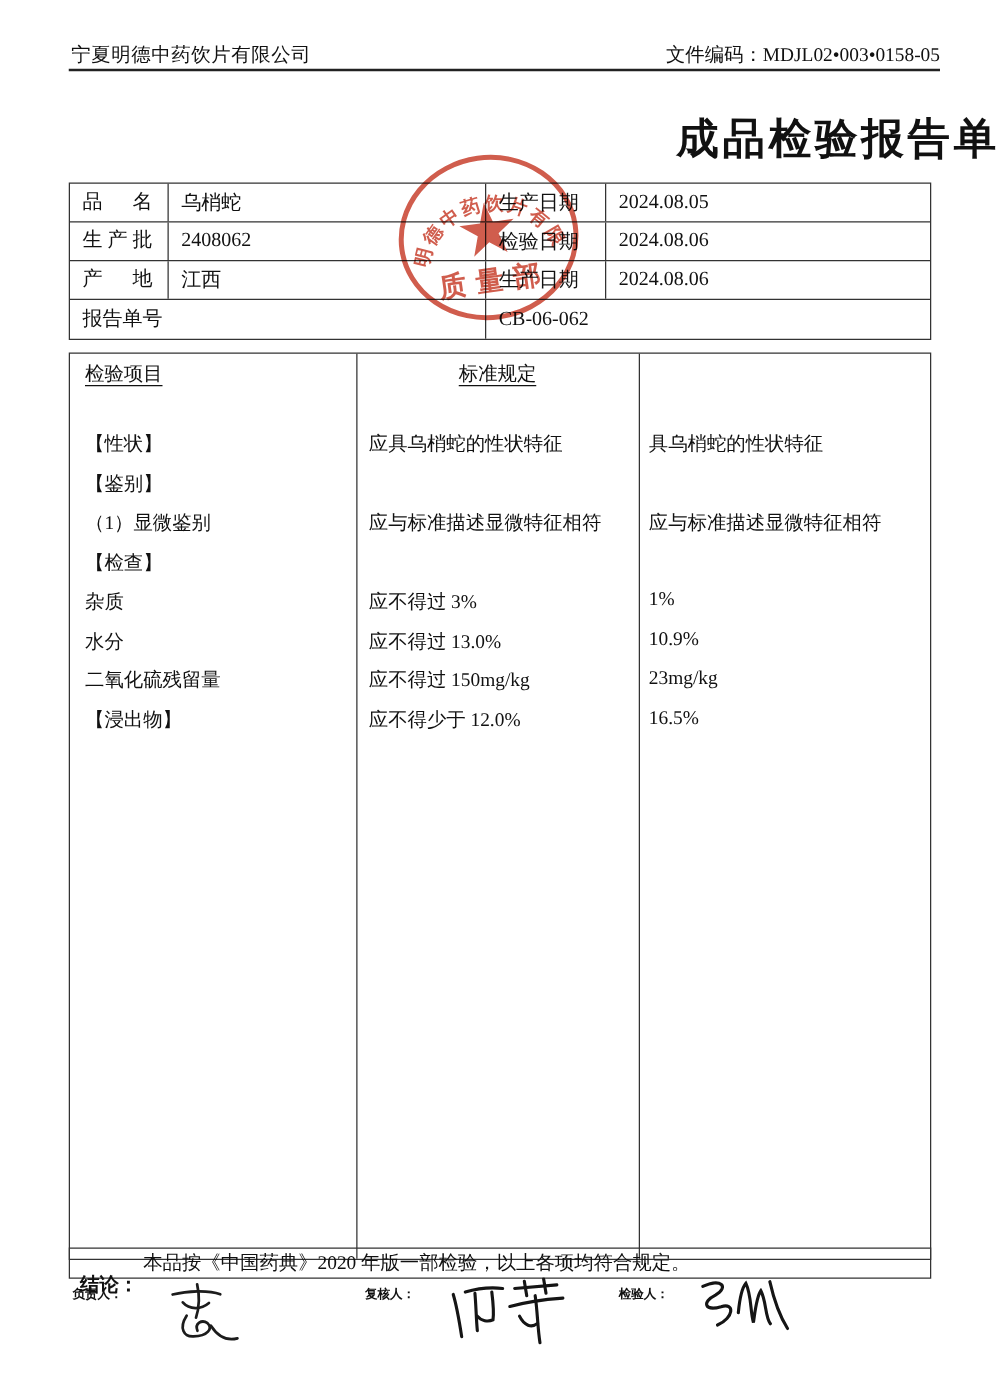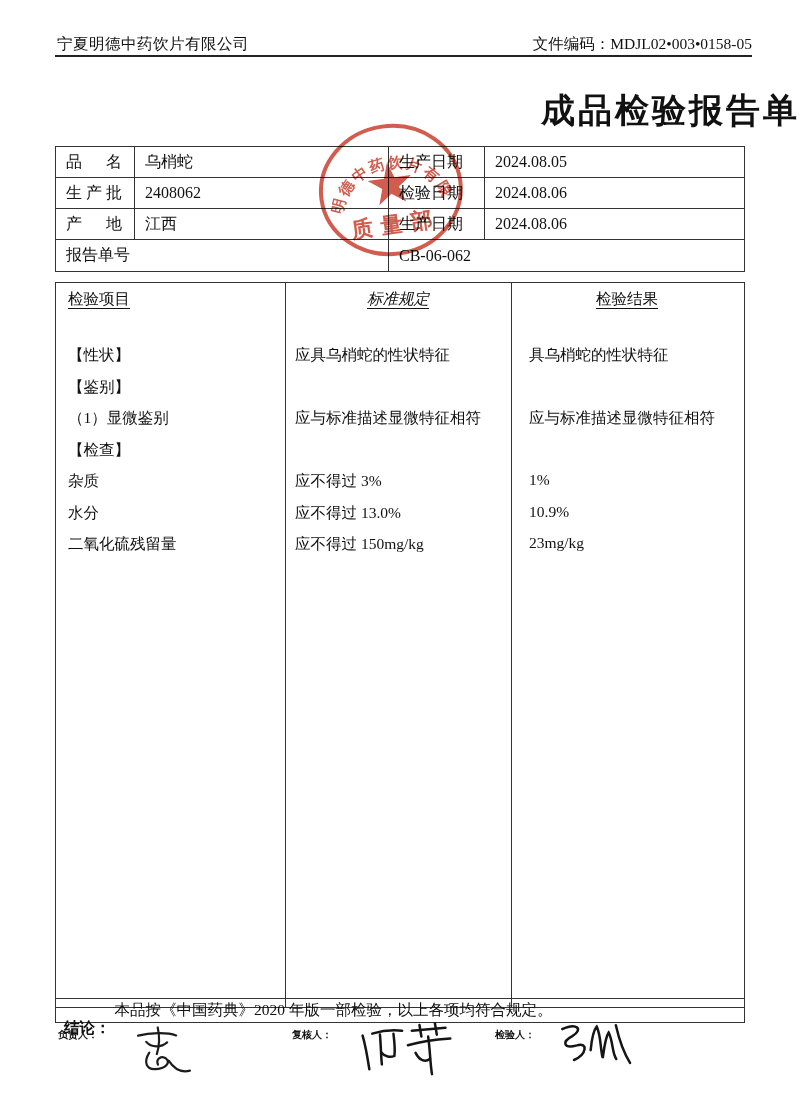--- a/index.html
+++ b/index.html
@@ -27,28 +27,28 @@
   .cwide-l{width:333px;border-right:1px solid #333;}
   .cwide-r{flex:1;}
   .just{display:block;line-height:30px;text-align:justify;text-align-last:justify;padding-right:12px;padding-left:10px;}
 
   
   .main-table{position:absolute;left:55px;top:271px;width:690px;height:726px;
               border:1.5px solid #333;box-sizing:border-box;margin-top:11px;}
   .m-vline{position:absolute;top:0;bottom:0;width:1px;background:#333;}
   .m-head{position:absolute;top:6px;left:0;right:0;display:flex;font-size:15.5px;}
   .m-head .h1{width:229px;padding-left:12px;box-sizing:border-box;text-align:left;}
-  .m-head .h2{width:226px;text-align:center;font-style:italic;}
+  .m-head .h2{width:226px;text-align:center;}
   .m-head .h3{width:232px;text-align:center;}
   .m-head span{text-decoration:underline;text-underline-offset:4px;}
   .m-rows{position:absolute;top:62px;left:0;right:0;}
   .m-row{display:flex;height:31.5px;align-items:flex-start;font-size:15.5px;}
   .m-row .d1{width:229px;padding-left:12px;box-sizing:border-box;}
   .m-row .d2{width:226px;padding-left:10px;box-sizing:border-box;}
-  .m-row .d3{width:232px;padding-left:18px;box-sizing:border-box;}
+  .m-row .d3{width:232px;padding-left:8px;box-sizing:border-box;}
 
   
   .conclusion{position:absolute;left:55px;top:998px;width:690px;height:25px;border:1.5px solid #333;
               box-sizing:border-box;display:flex;align-items:center;padding-left:8px;font-size:15.5px;}
   .conclusion b{margin-right:4px;margin-top:36px;}
 
   
   .sig-label{position:absolute;top:1028px;font-size:10px;font-weight:700;}
   .sl1{left:58px;} .sl2{left:292px;} .sl3{left:495px;}
   .sig-svg{position:absolute;}
@@ -93,21 +93,20 @@
       <div class="i-cell cwide-r">CB-06-062</div>
     </div>
   </div>
 
   <div class="main-table">
     <div class="m-vline" style="left:229px"></div>
     <div class="m-vline" style="left:455px"></div>
     <div class="m-head">
       <div class="h1"><span>检验项目</span></div>
       <div class="h2"><span>标准规定</span></div>
-      <div class="h3"><span>检验结果</span></div>
     </div>
     <div class="m-rows" id="result-rows">
       <div class="m-row">
         <div class="d1">【性状】</div>
         <div class="d2">应具乌梢蛇的性状特征</div>
         <div class="d3">具乌梢蛇的性状特征</div>
       </div>
 
       <div class="m-row">
         <div class="d1">【鉴别】</div>
@@ -138,20 +137,25 @@
         <div class="d2">应不得过 13.0%</div>
         <div class="d3">10.9%</div>
       </div>
 
       <div class="m-row">
         <div class="d1">二氧化硫残留量</div>
         <div class="d2">应不得过 150mg/kg</div>
         <div class="d3">23mg/kg</div>
       </div>
 
+      <div class="m-row">
+        <div class="d1">【浸出物】</div>
+        <div class="d2">应不得少于 12.0%</div>
+        <div class="d3">16.5%</div>
+      </div>
     </div>
 
   </div>
 
   <svg class="stamp" style="left:315px;top:120px" width="152" height="142" viewBox="0 0 152 142">
     <g transform="rotate(-8 76 71)" fill="none">
       <ellipse cx="76" cy="70" rx="70" ry="64" stroke="#c8402e" stroke-width="4"></ellipse>
       <path id="arcT" d="M 24,96 A 52,48 0 1 1 128,96" fill="none"></path>
       <text font-size="15" fill="#c8402e" letter-spacing="2.5" font-weight="700" font-family="'Liberation Sans',sans-serif">
         <textPath href="#arcT" startOffset="50%" text-anchor="middle">宁夏明德中药饮片有限公司</textPath>

